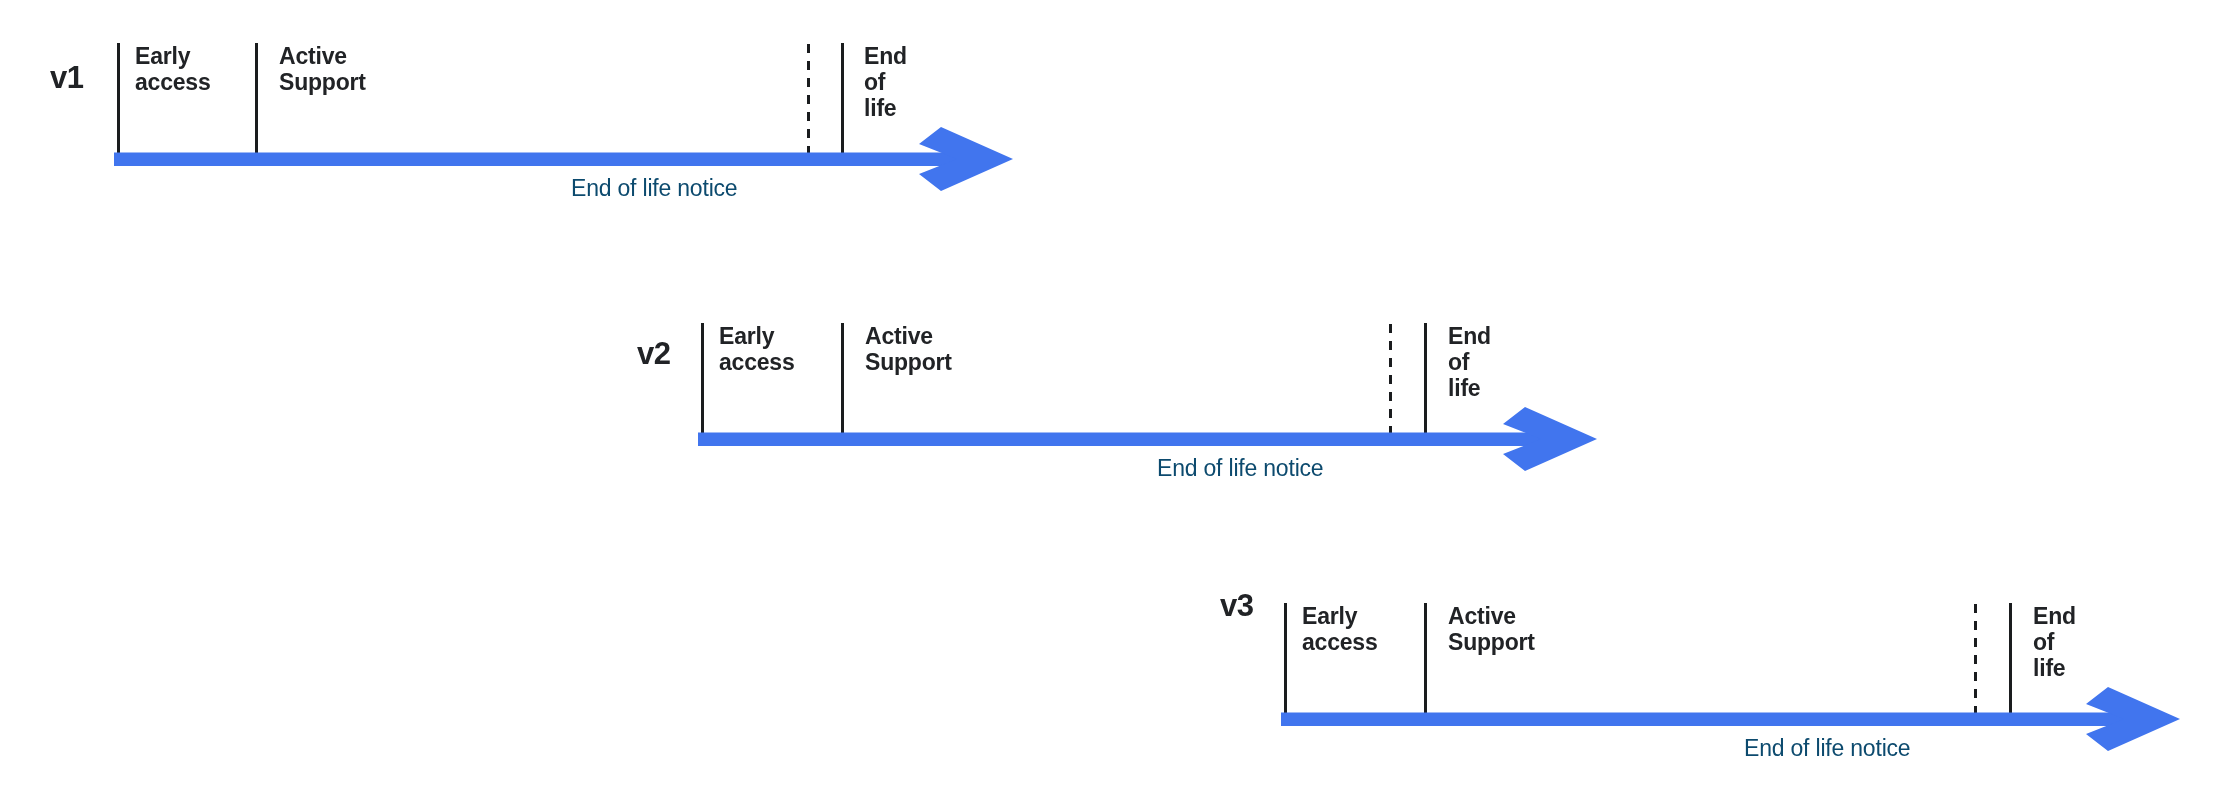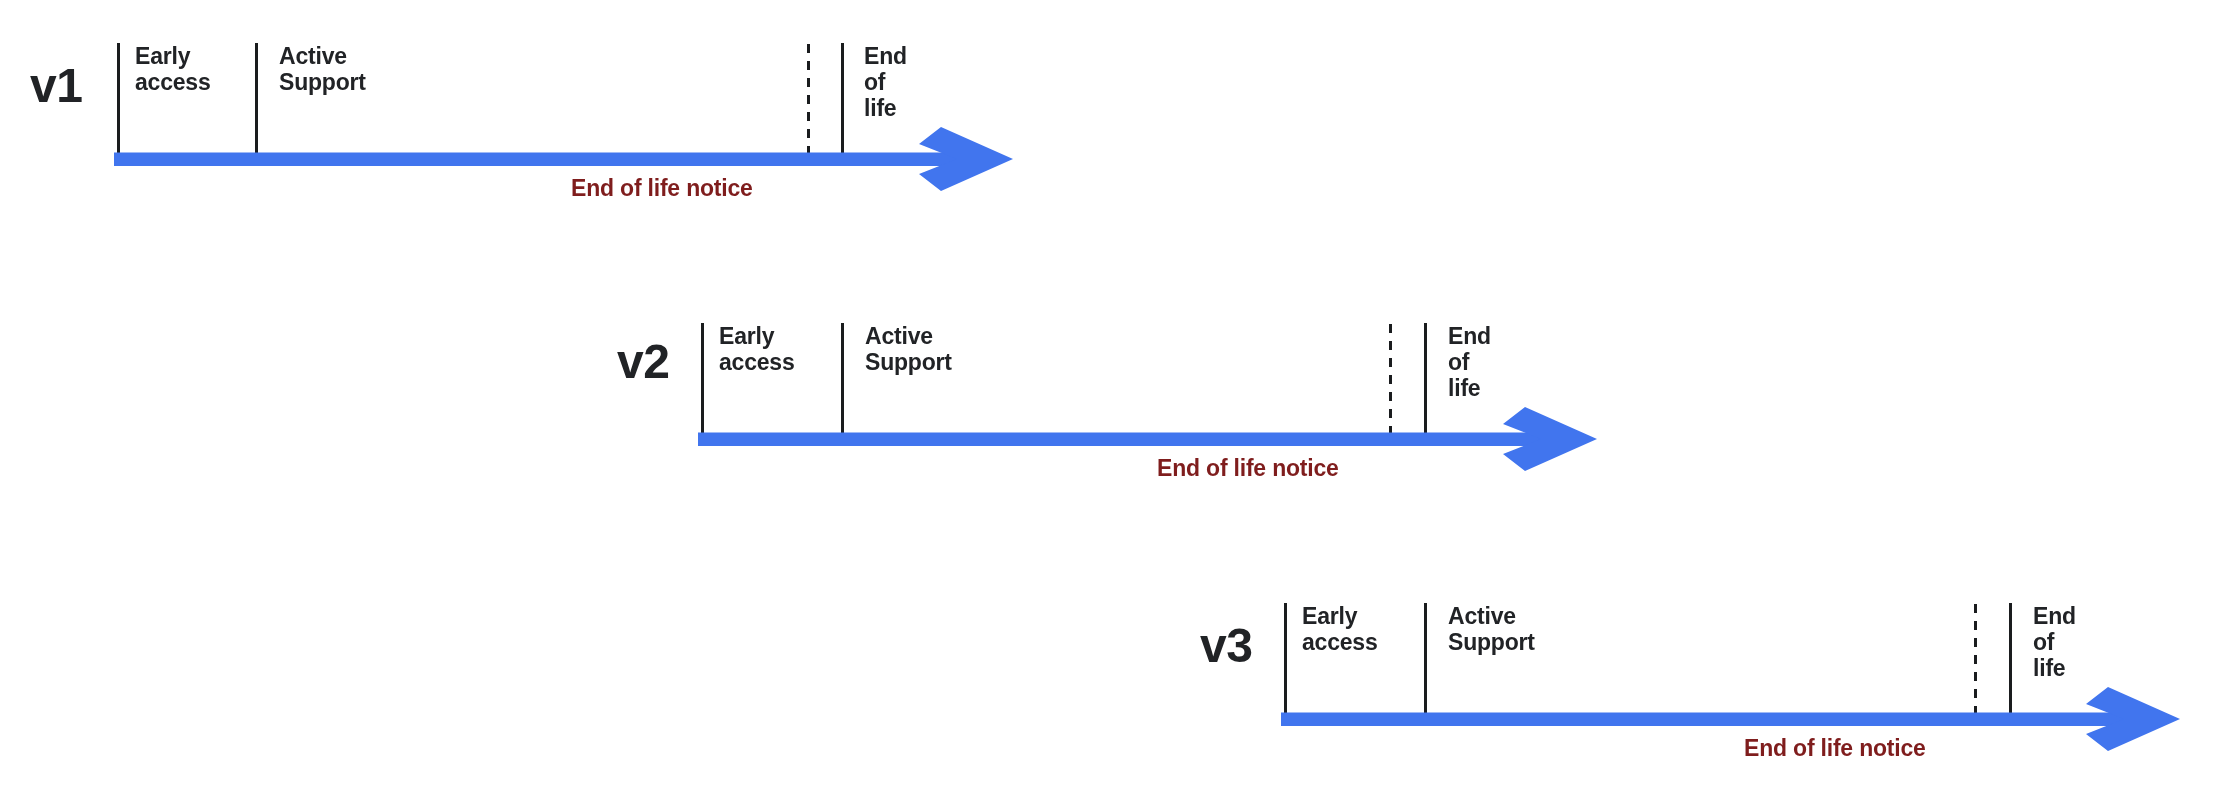--- a/index.html
+++ b/index.html
@@ -21,26 +21,27 @@
 
   
   .lifecycle-row {
     position: absolute;
     left: 0;
     top: 0;
   }
 
   .version-label {
     position: absolute;
-    font-size: 48px;
+    font-size: 31px;
     font-weight: 700;
     color: #212326;
     letter-spacing: -0.5px;
     line-height: 1;
     white-space: nowrap;
+    margin-left: 20px;
   }
 
   
   .divider-solid {
     position: absolute;
     width: 3px;
     background: #1a1c1e;
   }
   .divider-dashed {
     position: absolute;
@@ -69,22 +70,22 @@
   .timeline-arrow {
     position: absolute;
     overflow: visible;
     display: block;
   }
 
   
   .notice-label {
     position: absolute;
     font-size: 23px;
-    font-weight: 700;
-    color: #7f1d1d;
+    font-weight: 400;
+    color: #0c4a6e;
     line-height: 1.12;
     white-space: nowrap;
     letter-spacing: -0.2px;
   }
 </style>
 </head>
 <body>
 
 <div id="canvas">
 
@@ -137,21 +138,21 @@
     <svg class="timeline-arrow" style="left:698px; top:407px;" width="905" height="64" viewBox="0 0 905 64">
       <rect x="0" y="25.5" width="846" height="13.5" fill="#4175ee"></rect>
       <path d="M 827 0 L 899 32 L 827 64 L 805 47 L 843 32 L 805 17 Z" fill="#4175ee"></path>
     </svg>
 
     <div class="notice-label" style="left:1157px; top:456px;">End of life notice</div>
   </div>
 
   <div class="lifecycle-row">
 
-    <div class="version-label" style="left:1200px; top:622px;">v3</div>
+    <div class="version-label" style="left:1200px; top:590px;">v3</div>
 
     <div class="divider-solid" style="left:1284px; top:603px; height:110px;"></div>
 
     <div class="phase-label" style="left:1302px; top:604px;">Early
 access</div>
 
     <div class="divider-solid" style="left:1424px; top:603px; height:110px;"></div>
 
     <div class="phase-label" style="left:1448px; top:604px;">Active Support</div>
 

